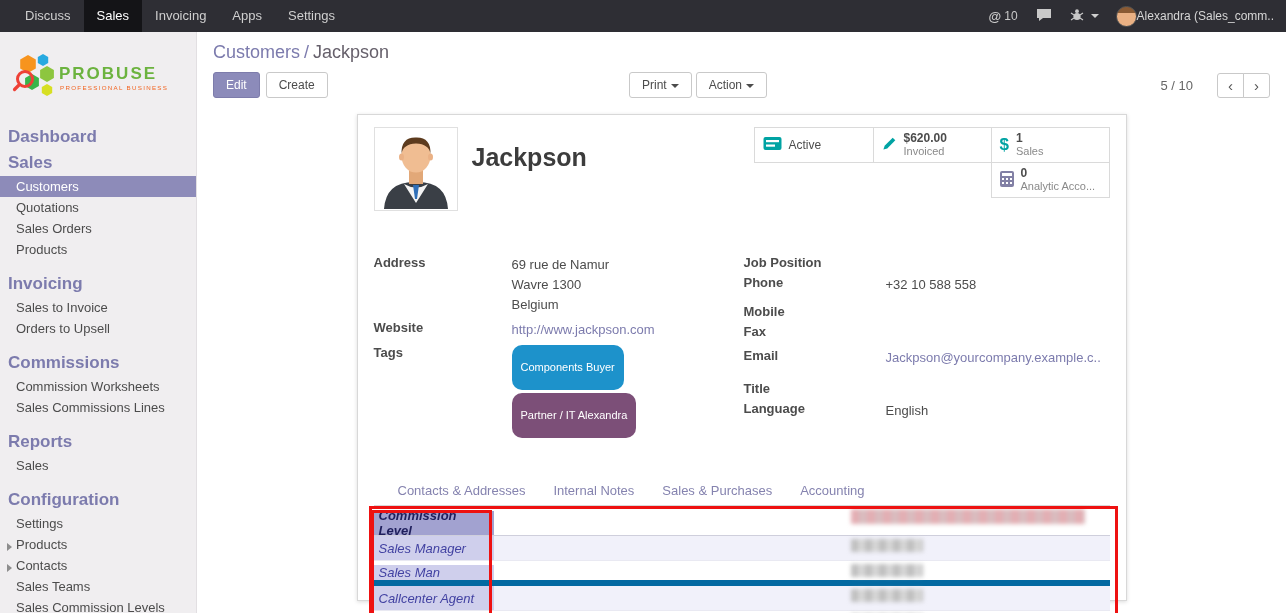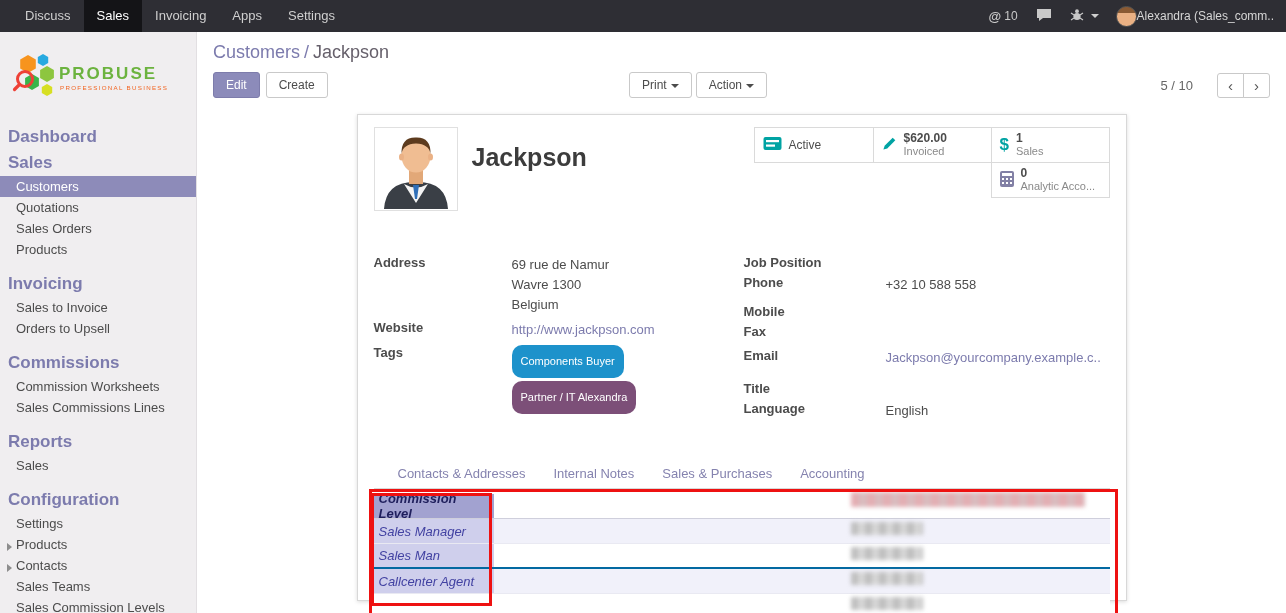--- a/index.html
+++ b/index.html
@@ -75,39 +75,39 @@
   .fcol-right { flex:1; }
   .frow { display:flex; margin-bottom:5px; }
   .flabel { width:138px; flex:0 0 138px; font-weight:bold; color:#4c4c4c; }
   .fcol-right .flabel { width:142px; flex:0 0 142px; }
   .fvalue { color:#4c4c4c; line-height:20px; }
   .fvalue a { color:#7c7bad; text-decoration:none; }
   .frow.gap-s { margin-bottom:9px; }
   .frow.gap-m { margin-bottom:13px; }
   .addr-lines div { line-height:20px; }
   .website-row { margin-top:2px; }
-  .tag-pill { display:inline-block; color:#fff; font-size:11px; border-radius:10px; padding:10px 9px; line-height:13px; }
+  .tag-pill { display:inline-block; color:#fff; font-size:11px; border-radius:10px; padding:16px 9px; line-height:13px; }
   .tag-blue { background:#1d92cb; }
   .tag-purple { background:#7c4f78; }
   .tags-stack { display:flex; flex-direction:column; align-items:flex-start; gap:3px; }
 
   
   .tabs { display:flex; margin-top:34px; border-bottom:1px solid #d8d8d8; padding-left:10px; height:29px; }
   .tab { padding:6px 14px; font-size:13px; color:#8583af; cursor:pointer; white-space:nowrap; }
   .tab.active { position:relative; background:#fff; color:#555; border:1px solid #d8d8d8; border-bottom:1px solid #fff; margin-bottom:-1px; }
   .tab-anno { position:absolute; left:-5px; right:-5px; top:-4px; bottom:-3px; border:2px solid #ee1111; pointer-events:none; }
 
   
   .ctable { position:relative; height:140px; padding-top:5px; }
   .trow { height:25px; display:flex; align-items:stretch;font-style:italic; }
   .trow.header { background:#fff; border-bottom:1px solid #cfcfdc; }
   .hcell { width:120px; background:#a2a2d0; color:#1f1f5c; font-weight:bold; font-size:13px; display:flex; align-items:center; padding:0 5px; }
   .lcell { width:120px; background:#cfcfec; color:#4242a2; font-size:13px; display:flex; align-items:center; padding:0 5px; }
   .trow.odd { background:#f1f1fa; border-bottom:1px solid #e9e9f2; }
-  .trow.even { background:#fff; border-bottom:2px solid #0369a1; }
+  .trow.even { background:#fff; border-bottom:6px solid #0369a1;align-items:flex-end; }
   .blur { position:absolute; background:repeating-linear-gradient(90deg,#bfbfbf 0 7px,#d6d6d6 7px 14px); filter:blur(2px); border-radius:1px; }
   .blur.pink { background:repeating-linear-gradient(90deg,#e3aeb3 0 8px,#d9bcbf 8px 16px); }
   .anno { position:absolute; border:3px solid #ee1111; pointer-events:none; z-index:5; }
 </style>
 </head>
 <body>
 
 <div class="page">
 
   <header class="topbar">

